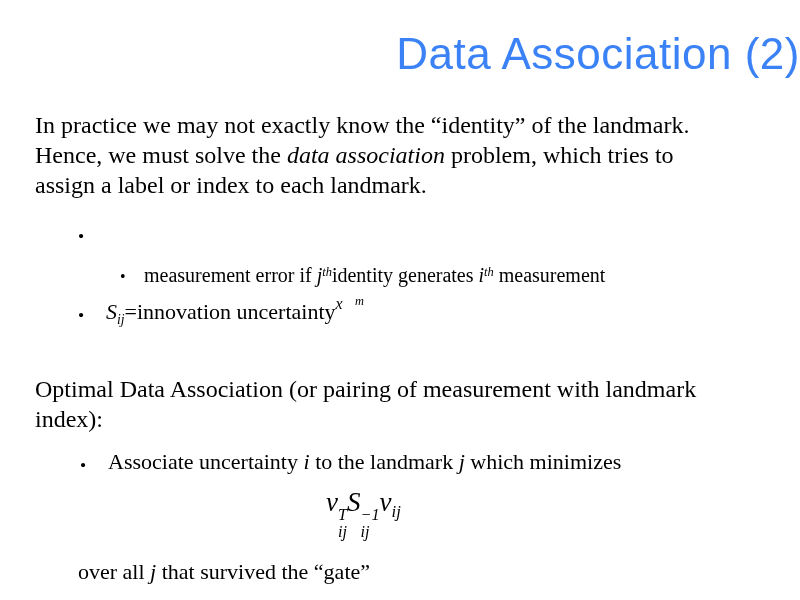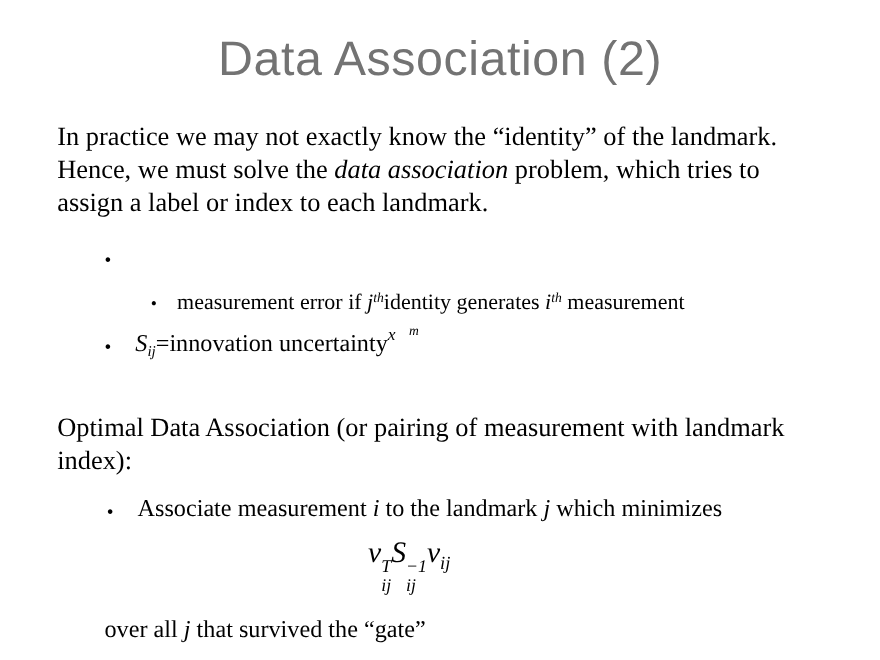--- a/index.html
+++ b/index.html
@@ -11,30 +11,30 @@
     position: relative;
     width: 800px;
     height: 600px;
     background: #ffffff;
     overflow: hidden;
     color: #000000;
     font-family: "Liberation Serif", serif;
   }
   .title {
     margin-top: 30px;
-    text-align: center;
+    text-align: right;
     font-family: "Liberation Sans", sans-serif;
     font-size: 44px;
     line-height: 1.1;
-    color: #737373;
+    color: #3b82f6;
     font-weight: 400;
     letter-spacing: 0.5px;
   }
   .content {
-    padding-left: 52px;
+    padding-left: 35px;
     padding-right: 48px;
   }
   .para {
     font-size: 24px;
     line-height: 30px;
   }
   .intro { margin-top: 32px; max-width: 672px; }
   .optimal { margin-top: 44px; max-width: 680px; }
   .it { font-style: italic; }
   .math {
@@ -135,21 +135,21 @@
       <span class="btext">
         <span class="math">S</span><sub class="msub math">ij</sub><span>=innovation uncertainty</span><sup class="vecsup math"><span>x⃗</span><sup class="inner-m">m</sup></sup>
       </span>
     </div>
 
     <div class="para optimal">Optimal Data Association (or pairing of measurement with landmark index):</div>
 
     <div class="bullet b-associate">
       <span class="dot">•</span>
       <span class="btext">
-        <span>Associate measurement </span><span class="math">i</span><span> to the landmark </span><span class="math">j</span><span> which minimizes</span>
+        <span>Associate uncertainty </span><span class="math">i</span><span> to the landmark </span><span class="math">j</span><span> which minimizes</span>
       </span>
     </div>
 
     <div class="formula-line">
       <span class="math">ν</span><span class="stack math">
           <span>T</span>
           <span>ij</span>
         </span><span class="math">S</span><span class="stack math">
           <span>−1</span>
           <span>ij</span>

